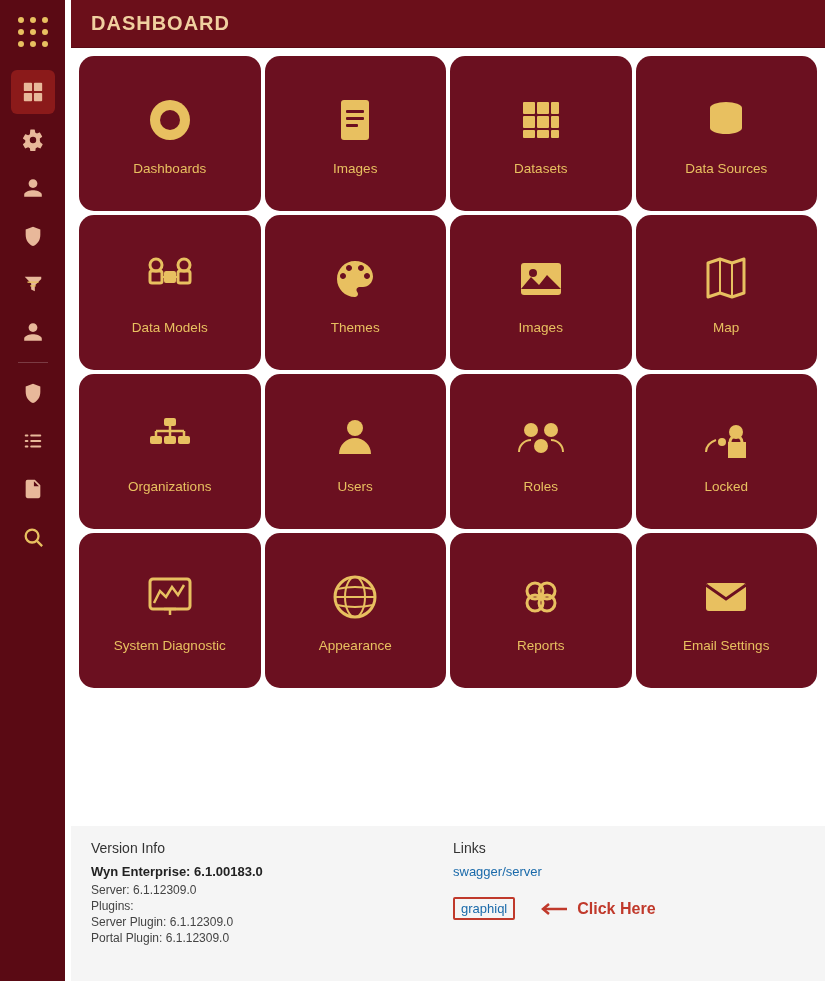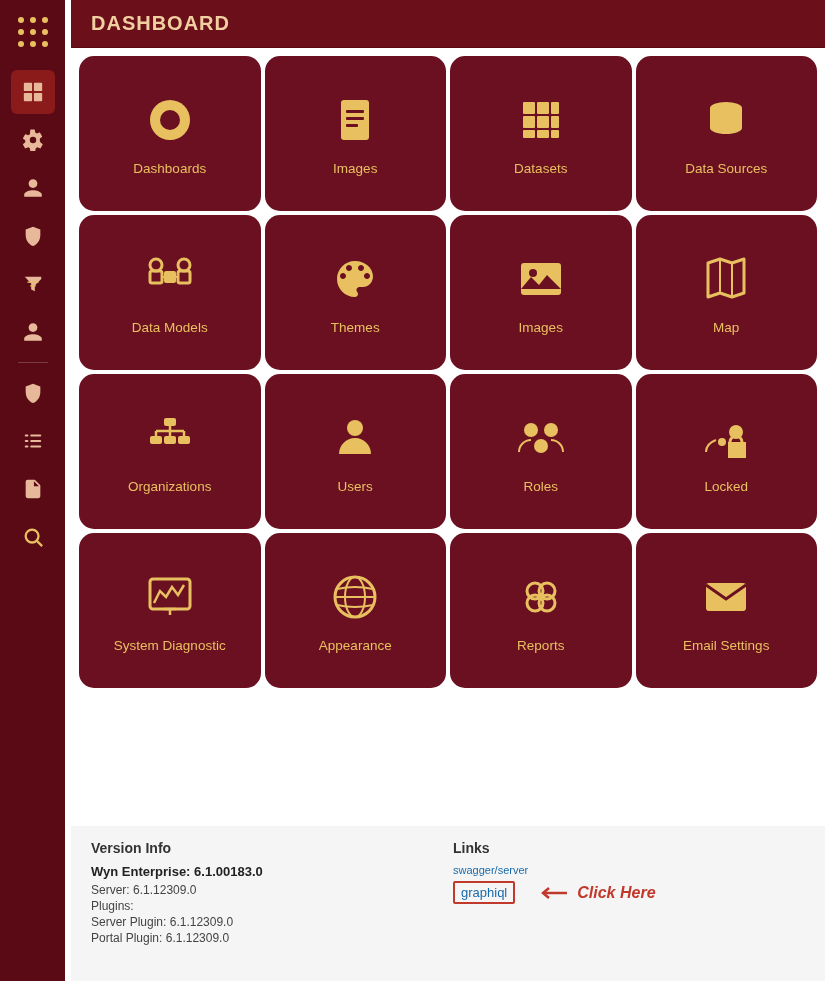--- a/index.html
+++ b/index.html
@@ -125,60 +125,59 @@
       background: #f5f5f5;
       display: grid;
       grid-template-columns: 1fr 1fr;
       padding: 14px 20px;
       gap: 10px;
       min-height: 155px;
     }
     .info-section h3 {
       color: #333;
       font-size: 14px;
-      font-weight: 700;
+      font-weight: 400;
       margin-bottom: 8px;
     }
     .info-section .version-title {
       color: #222;
       font-size: 13px;
       font-weight: 700;
       margin-bottom: 4px;
     }
     .info-section .version-detail {
       color: #444;
       font-size: 12px;
       margin-bottom: 2px;
     }
     .info-section .link-item {
       display: block;
       color: #1a6aaa;
-      font-size: 11px;
+      font-size: 13px;
       text-decoration: none;
-      margin-bottom: 5px;
+      margin-bottom: 18px;
     }
 
     .graphql-row {
       display: flex;
       align-items: center;
       gap: 24px;
     }
     .graphql-link {
       color: #1a6aaa;
       font-size: 13px;
       text-decoration: none;
       border: 2px solid #c0392b;
       padding: 2px 6px;
       border-radius: 2px;
     }
     .click-here-arrow {
       display: flex;
       align-items: center;
       gap: 6px;
-      font-style: italic;
     }
     .click-here-text {
       color: #c0392b;
       font-size: 16px;
       font-weight: 700;
     }
   </style>
 </head>
 <body>
 

